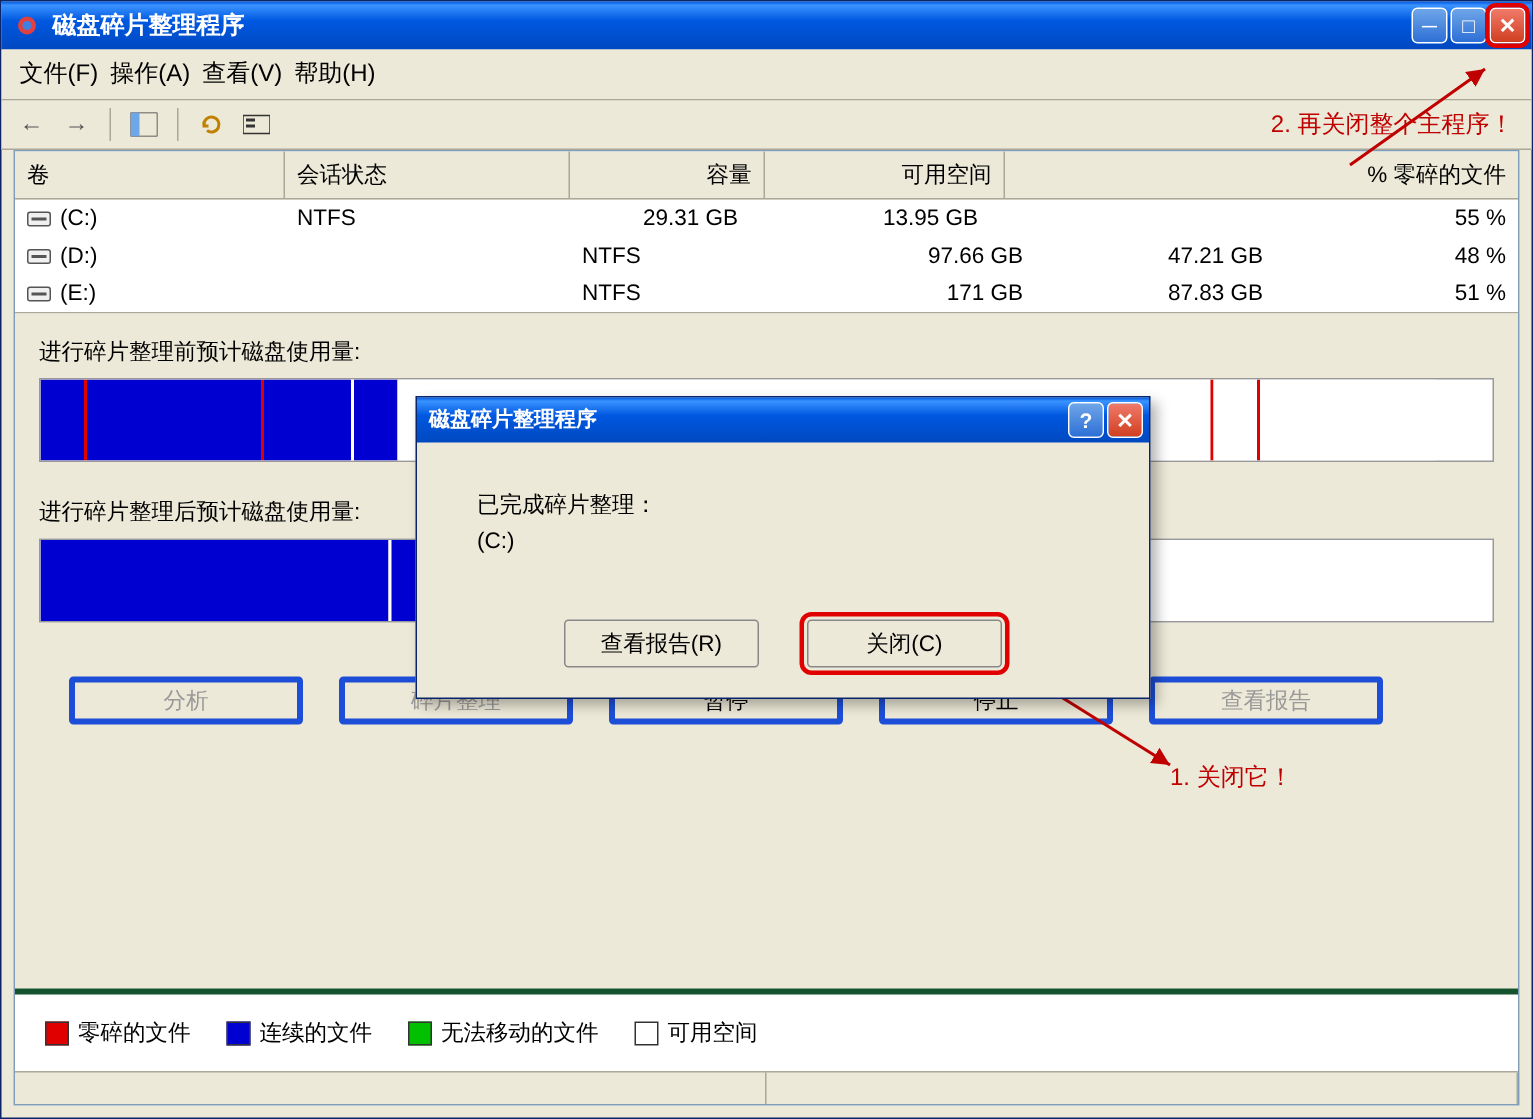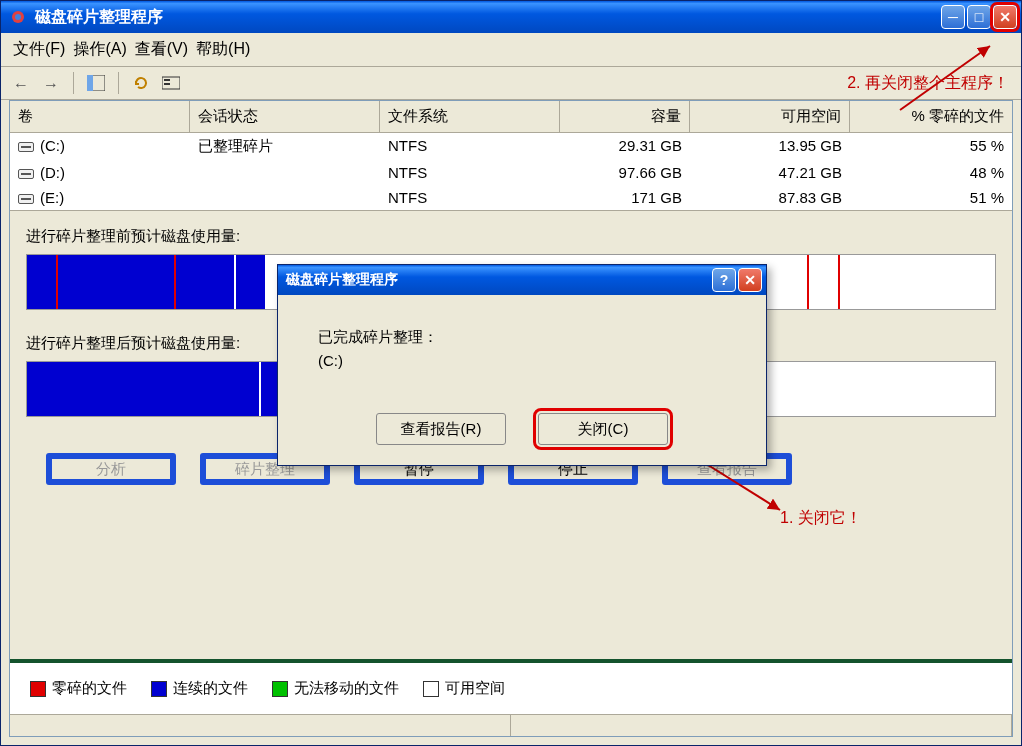--- a/index.html
+++ b/index.html
@@ -177,24 +177,24 @@
 .seg.red { background: #e00000; }
 .seg.green { background: #00c000; }
 .seg.white { background: #fff; }
 .seg.thin { width: 2px; }
 .btn-row {
   display: flex;
   gap: 24px;
   padding: 12px 0 20px 20px;
 }
 .action-btn {
-  width: 130px;
+  width: 156px;
   height: 32px;
   background: #ece9d8;
-  border: 6px solid #1d4ed8;
+  border: 4px solid #1d4ed8;
   border-radius: 3px;
   font-size: 15px;
   cursor: pointer;
 }
 .action-btn:disabled {
   color: #999;
   cursor: default;
 }
 .legend {
   display: flex;
@@ -314,29 +314,27 @@
     </div>
     <span class="annotation" style="right:12px; top:6px;">2. 再关闭整个主程序！</span>
   </div>
 
   <div class="content">
 
     <div class="table-area">
       <div class="table-header">
         <div class="th col-vol">卷</div>
         <div class="th col-status">会话状态</div>
-        <div class="th col-fs">文件系统</div>
         <div class="th col-cap">容量</div>
         <div class="th col-free">可用空间</div>
         <div class="th col-pct" style="border-right:none;flex:1">% 零碎的文件</div>
       </div>
       <div class="table-body">
         <div class="tr">
           <div class="td col-vol"><span class="drive-icon"></span><span>(C:)</span></div>
-          <div class="td col-status">已整理碎片</div>
           <div class="td col-fs">NTFS</div>
           <div class="td col-cap">29.31 GB</div>
           <div class="td col-free">13.95 GB</div>
           <div class="td col-pct" style="flex:1">55 %</div>
         </div>
         <div class="tr">
           <div class="td col-vol"><span class="drive-icon"></span><span>(D:)</span></div>
           <div class="td col-status"></div>
           <div class="td col-fs">NTFS</div>
           <div class="td col-cap">97.66 GB</div>

